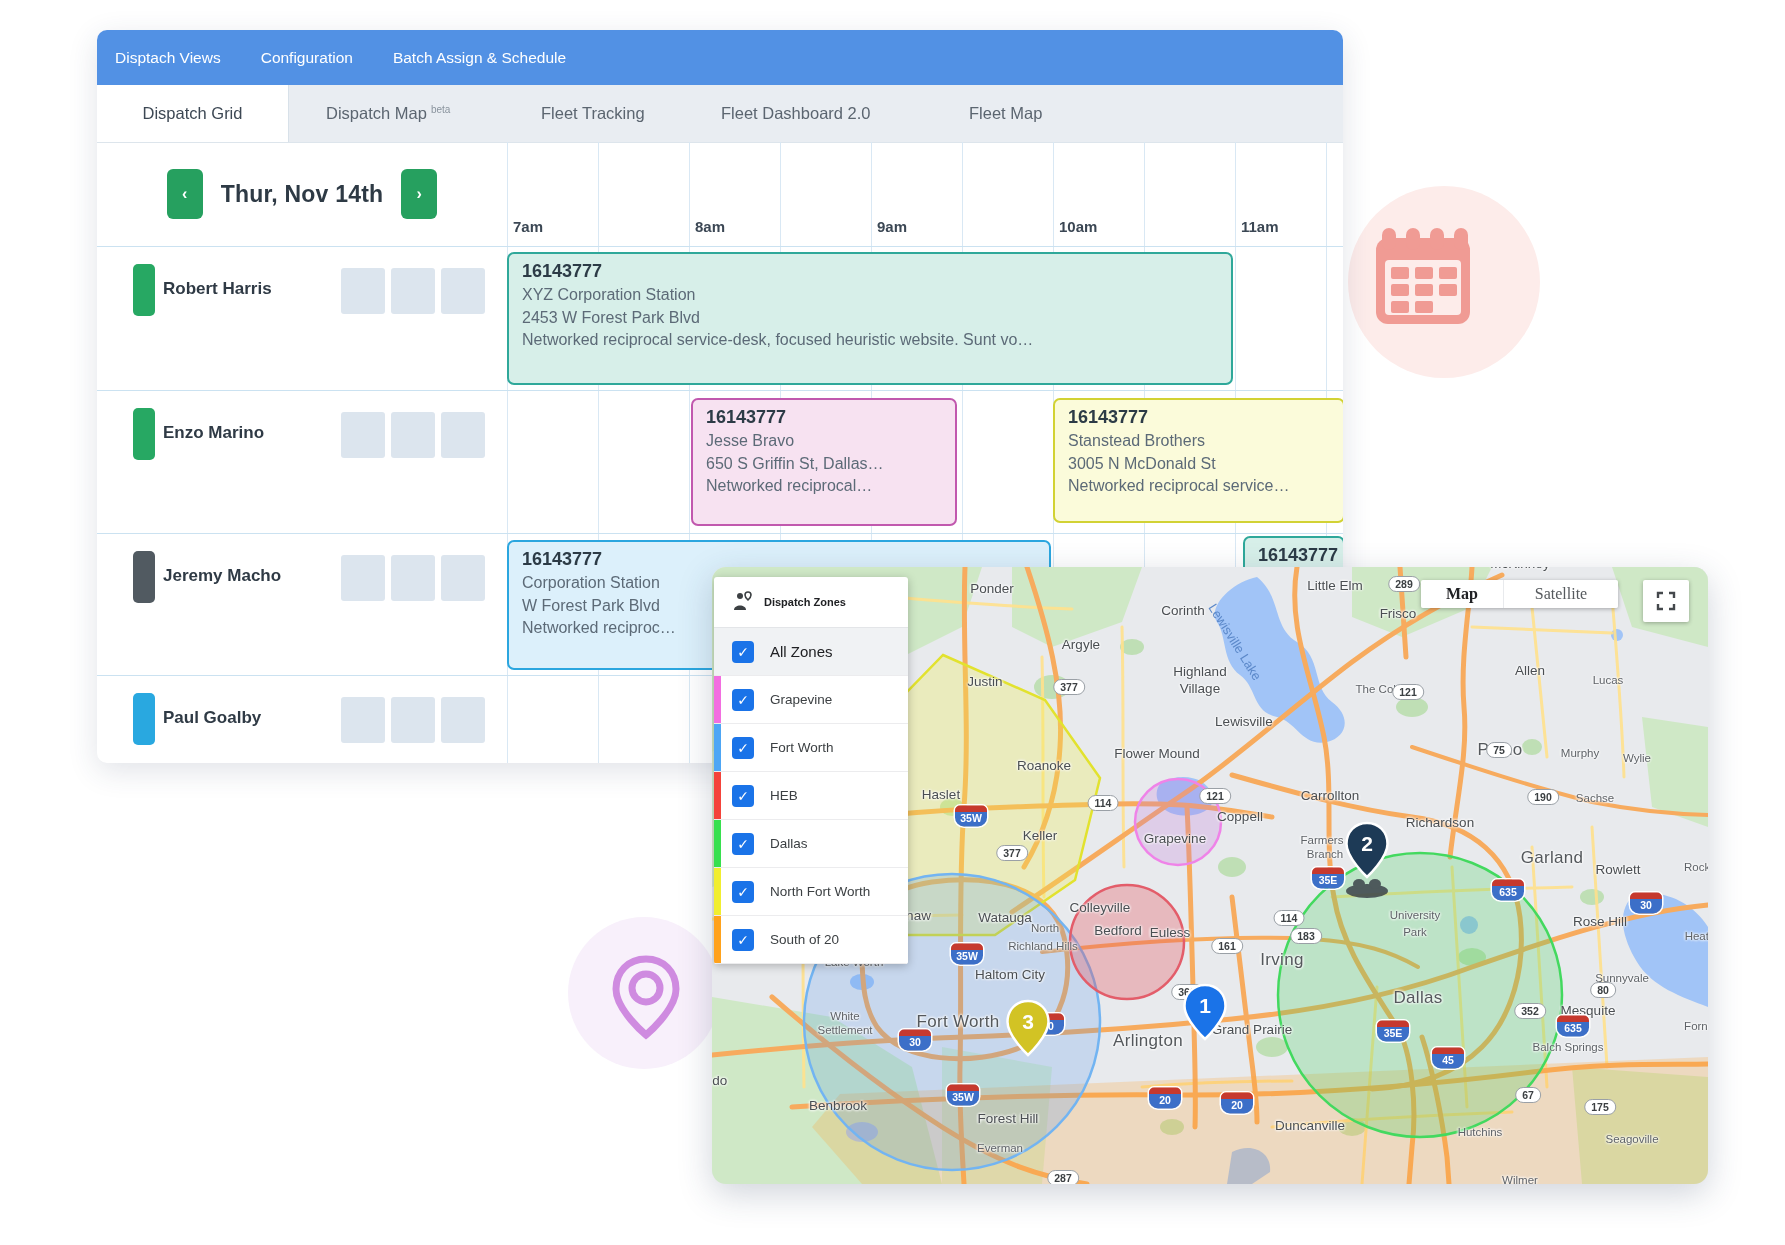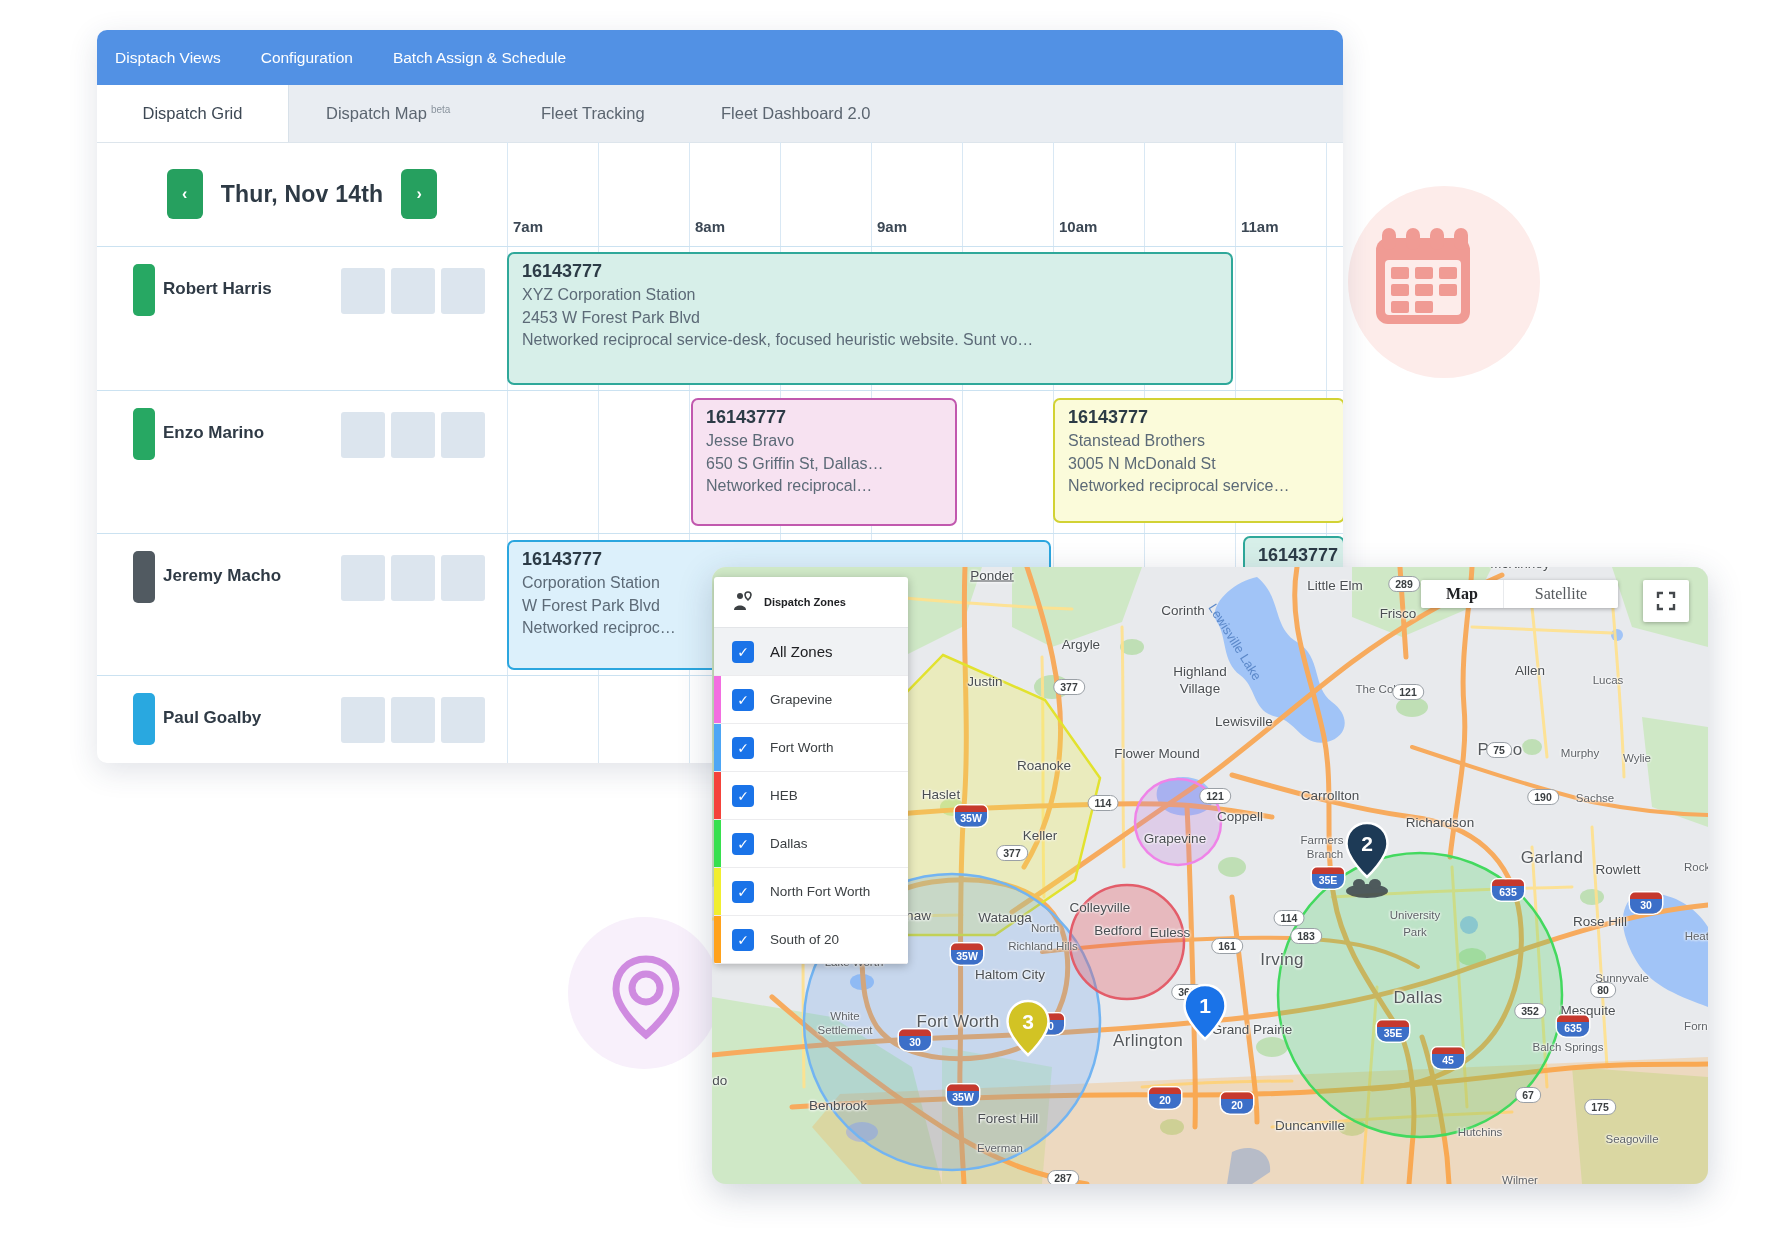--- a/index.html
+++ b/index.html
@@ -126,20 +126,23 @@
         </div>
         <div class="tab" style="left: 191px; width: 215px; padding-left: 38px;">
           <span>Dispatch Map</span>
           <sup>beta</sup>
         </div>
         <div class="tab" style="left: 406px; width: 180px; padding-left: 38px;">
           <span>Fleet Tracking</span>
         </div>
         <div class="tab" style="left: 586px; width: 248px; padding-left: 38px;">
           <span>Fleet Dashboard 2.0</span>
+        </div>
+        <div class="tab" style="left: 834px; width: 180px; padding-left: 38px;">
+          <span>Fleet Map</span>
         </div>
       </div>
 
     <div class="datenav">
       <button class="date-btn">‹</button>
       <span class="date-text">Thur, Nov 14th</span>
       <button class="date-btn">›</button>
     </div>
 
     <div id="grid-layer">
@@ -295,21 +298,21 @@
 
     <svg class="map-abs" id="zones-svg" viewBox="0 0 996 617" preserveAspectRatio="none">
         <polygon points="231,88 333,133 388,211 363,313 283,368 168,368 118,283 158,163" fill="rgba(237,237,80,0.30)" stroke="#e2e22e" stroke-width="2.5"></polygon>
         <polygon points="128,527 996,490 996,617 150,617 100,560" fill="rgba(255,165,50,0.24)"></polygon>
         <circle cx="240" cy="455" r="148" fill="rgba(80,150,235,0.22)" stroke="#72b4f2" stroke-width="2.5"></circle>
         <circle cx="708" cy="428" r="142" fill="rgba(80,210,100,0.28)" stroke="#43d95f" stroke-width="2.5"></circle>
         <circle cx="415" cy="375" r="57" fill="rgba(230,85,95,0.33)" stroke="#e35d6a" stroke-width="2.5"></circle>
         <circle cx="466" cy="255" r="43" fill="rgba(190,120,220,0.25)" stroke="#ef83e8" stroke-width="2.5"></circle>
       </svg>
     <div class="map-abs" id="map-labels">
-        <div class="map-label md" style="left: 280px; top: 8px; text-decoration: underline;">Ponder</div>
+        <div class="map-label md" style="left: 280px; top: 21px;">Ponder</div>
         <div class="map-label md" style="left: 623px; top: 18px;">Little Elm</div>
         <div class="map-label md" style="left: 686px; top: 46px;">Frisco</div>
         <div class="map-label md" style="left: 808px; top: -4px;">McKinney</div>
         <div class="map-label md" style="left: 471px; top: 43px;">Corinth</div>
         <div class="map-label md" style="left: 369px; top: 77px;">Argyle</div>
         <div class="map-label md" style="left: 273px; top: 114px;">Justin</div>
         <div class="map-label md" style="left: 488px; top: 104px;">Highland</div>
         <div class="map-label md" style="left: 488px; top: 121px;">Village</div>
         <div class="map-label sm" style="left: 652px; top: 122px; padding-left: 42px;">The Colony</div>
         <div class="map-label md" style="left: 818px; top: 103px;">Allen</div>

